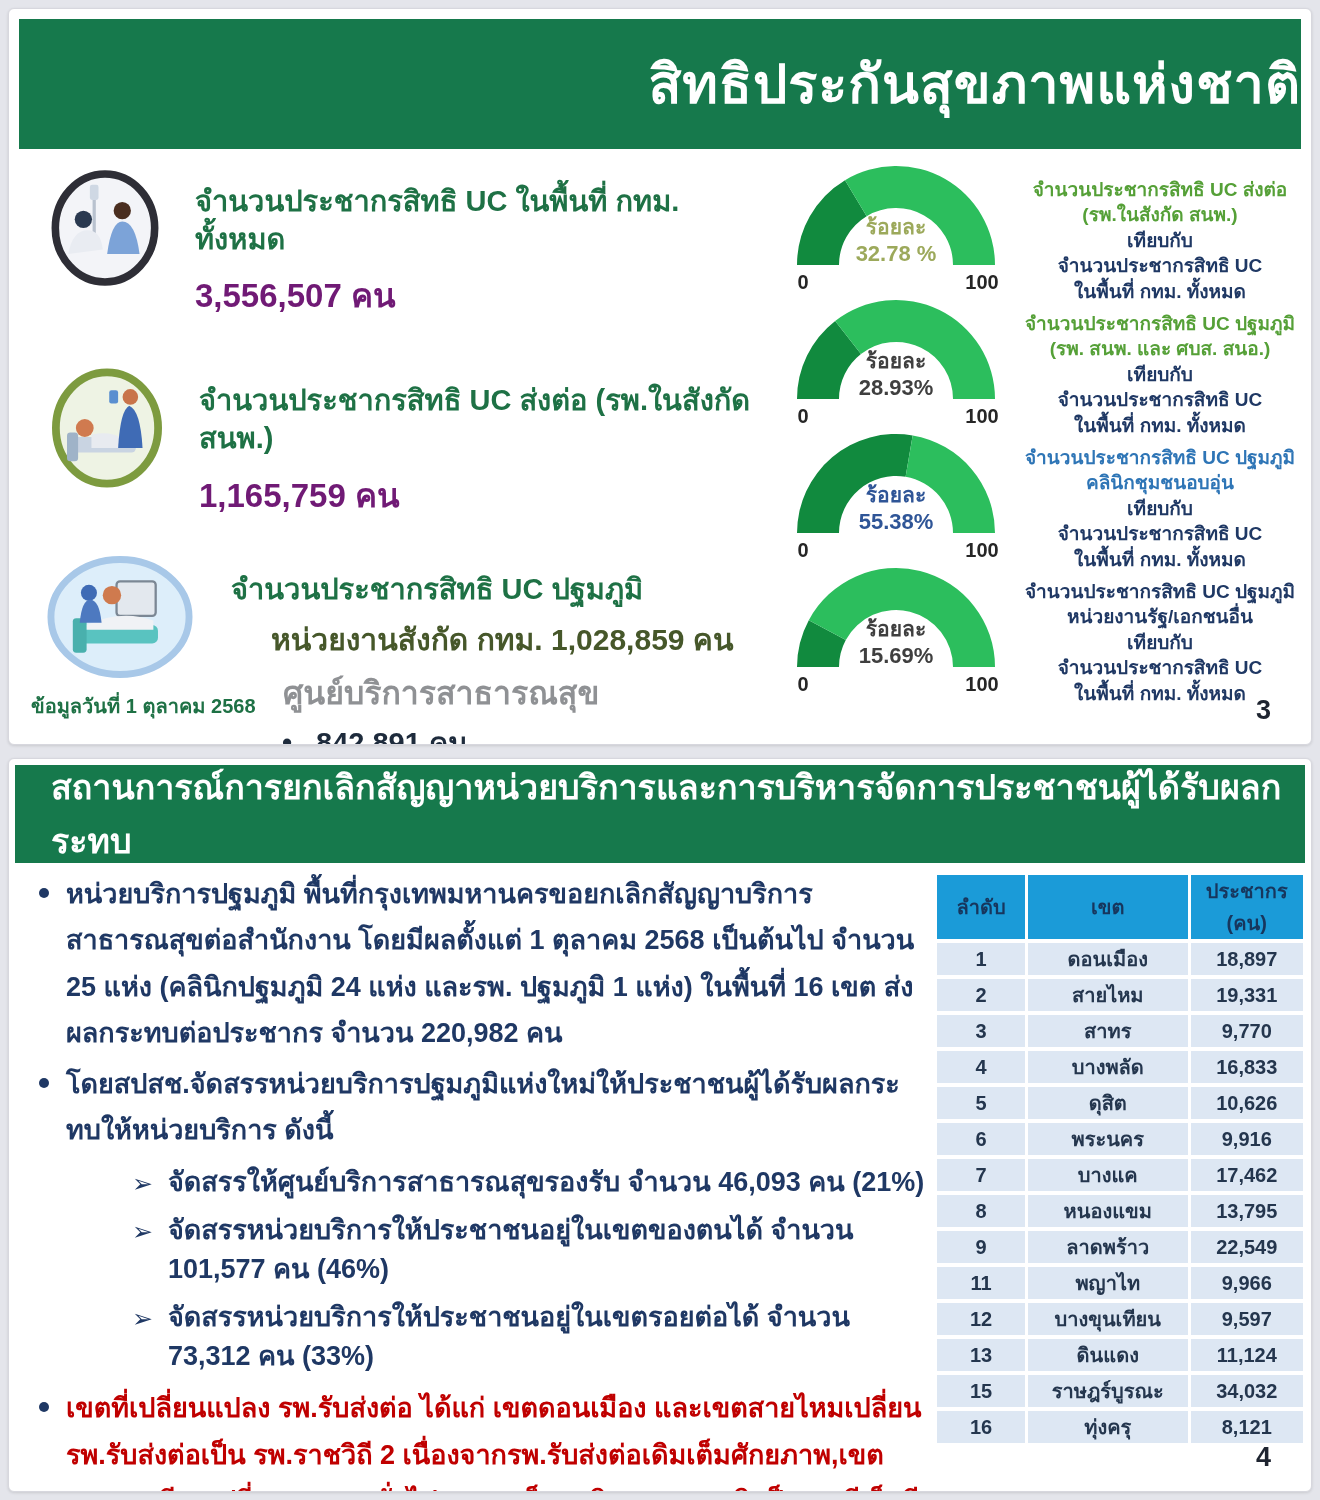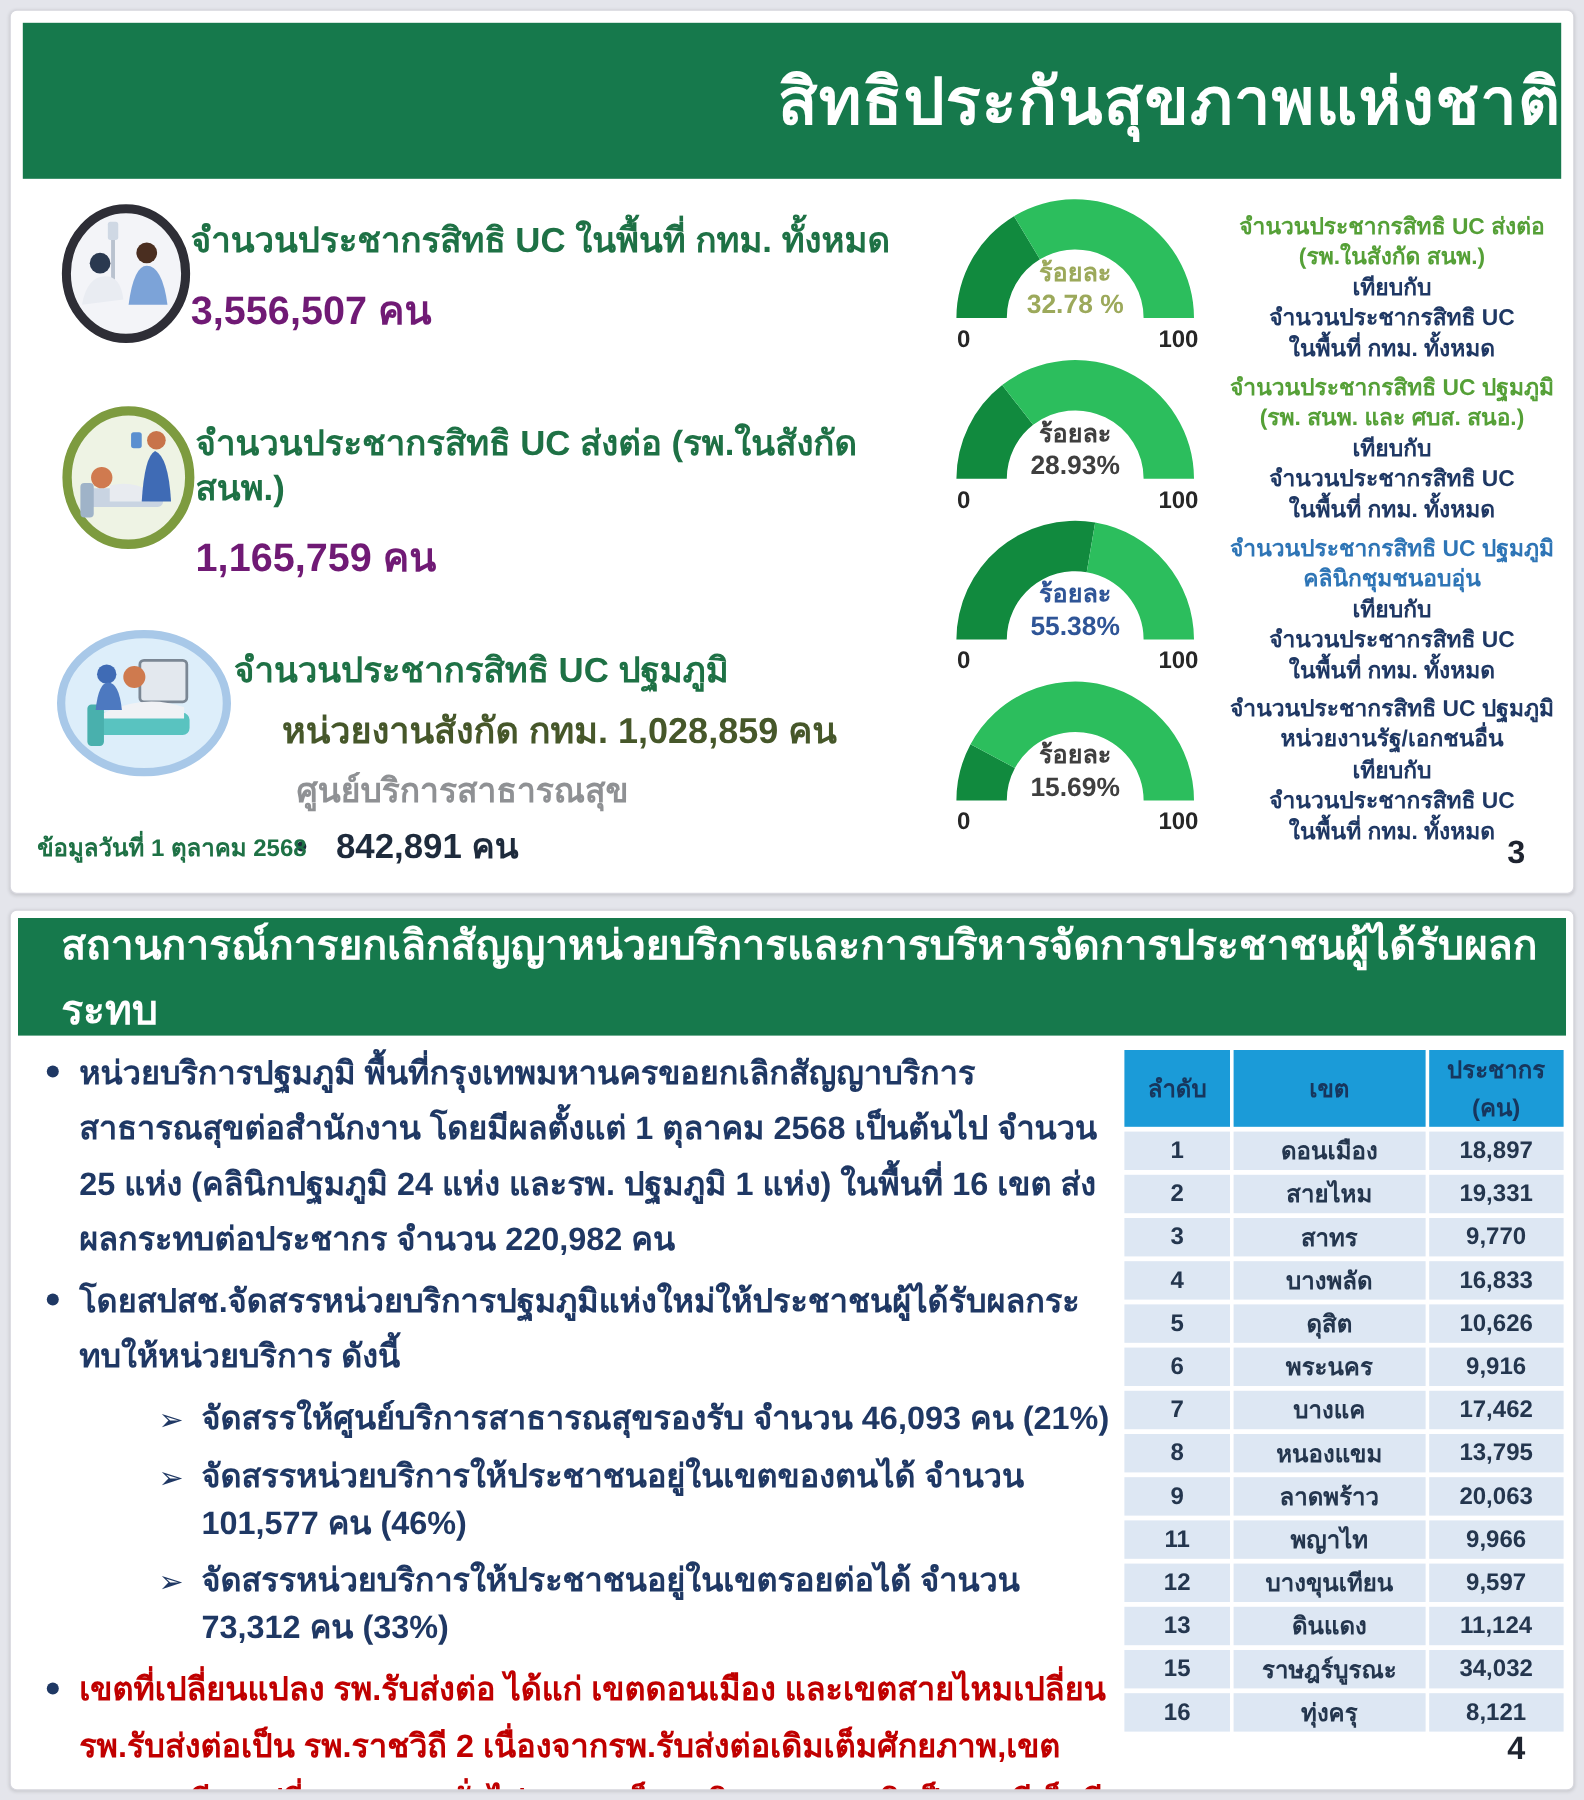--- a/index.html
+++ b/index.html
@@ -9,30 +9,30 @@
     box-shadow:0 1px 3px rgba(0,0,0,.12); overflow:hidden; }
   #slide1 { left:8px; top:8px;  width:1304px; height:737px; }
   #slide2 { left:8px; top:758px; width:1304px; height:734px; }
 
   
   .s1-header { position:absolute; left:10px; right:10px; top:10px; height:130px;
     background:#16794c; display:flex; align-items:center; justify-content:flex-end; }
   .s1-header h1 { color:#ffffff; font-size:54px; font-weight:bold; letter-spacing:1px; }
 
   .stats { position:absolute; left:42px; top:160px; width:720px; }
-  .stat-row { display:flex; align-items:flex-start; }
+  .stat-row { display:flex; align-items:flex-start; gap:36px; }
   .stat-row .txt { padding-top:14px; }
   .stat-title { font-size:29px; font-weight:bold; color:#1e7145; line-height:1.3; }
   .stat-value { font-size:33px; font-weight:bold; color:#701a75; margin-top:11px; }
   .icon-wrap { flex:none; }
 
   .pc-block { margin-top:-4px; }
   .pc-title   { font-size:29px; font-weight:bold; color:#1e7145; }
   .pc-sub     { font-size:30px; font-weight:bold; color:#46572a; margin-top:4px;margin-left:40px; }
-  .pc-gray    { font-size:28px; font-weight:bold; color:#8f9194; padding-left:52px; margin-top:4px; }
+  .pc-gray    { font-size:32px; font-weight:bold; color:#8f9194; padding-left:52px; margin-top:4px; }
   .pc-val     { font-size:29px; font-weight:bold; color:#1e2b3c; padding-left:51px; margin-top:2px; }
   .pc-val .b  { display:inline-block; width:34px; color:#1e2b3c; }
 
   .s1-footer { position:absolute; left:22px; bottom:22px; font-size:20px; font-weight:bold; color:#1e7145; }
   .pagenum   { position:absolute; right:40px; bottom:18px; font-size:27px; font-weight:bold; color:#1e2430; }
 
   
   #gauges { position:absolute; left:780px; top:152px; width:520px; }
   .gauge-row { display:flex; align-items:flex-start; gap:4px; height:134px; }
   .gauge-caption { width:298px; padding-top:16px; text-align:center;
@@ -292,21 +292,21 @@
           <td>17,462</td>
         </tr>
         <tr>
           <td>8</td>
           <td>หนองแขม</td>
           <td>13,795</td>
         </tr>
         <tr>
           <td>9</td>
           <td>ลาดพร้าว</td>
-          <td>20,063</td>
+          <td>22,549</td>
         </tr>
         <tr>
           <td>11</td>
           <td>พญาไท</td>
           <td>9,966</td>
         </tr>
         <tr>
           <td>12</td>
           <td>บางขุนเทียน</td>
           <td>9,597</td>

